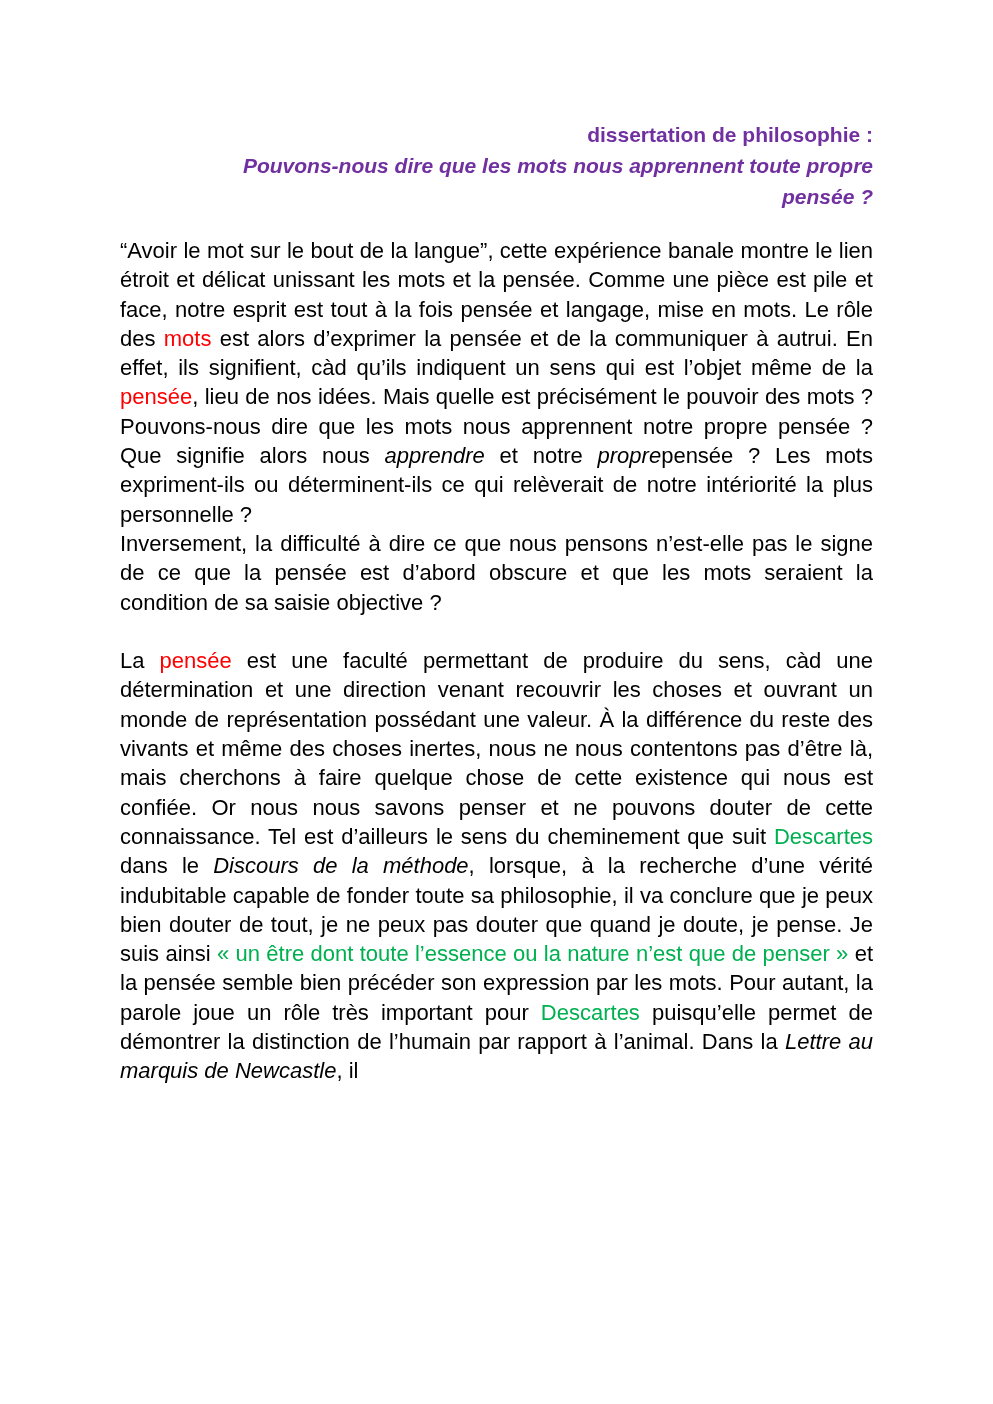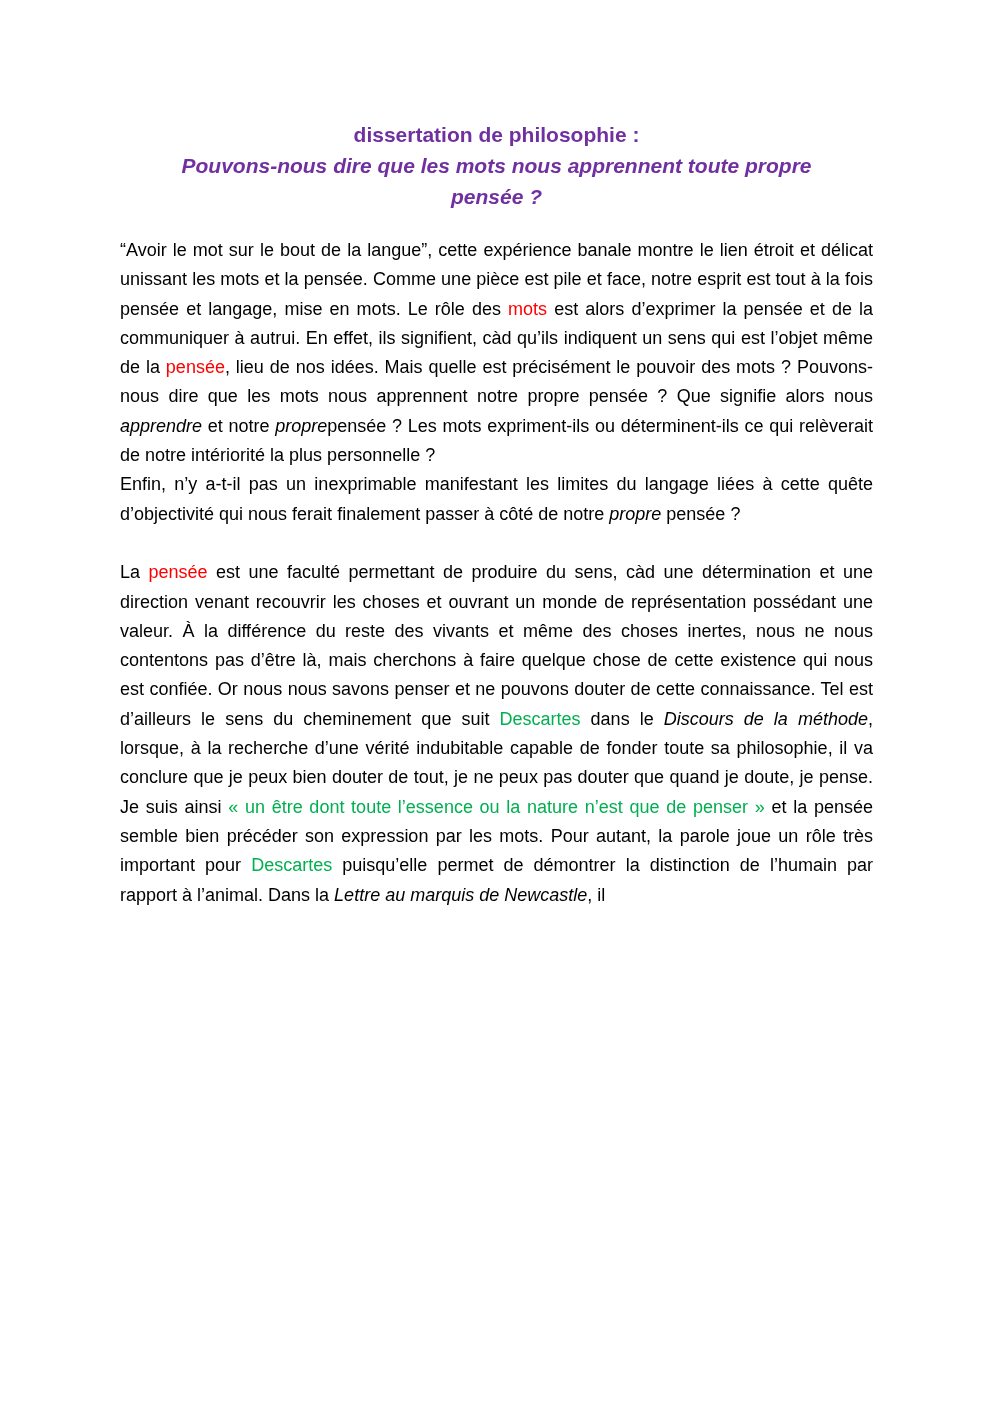--- a/index.html
+++ b/index.html
@@ -21,25 +21,25 @@
     overflow: hidden;
     background: #ffffff;
   }
   .title {
     text-align: center;
     font-weight: bold;
     font-size: 21px;
     line-height: 31px;
     color: var(--title-purple, #7030A0);
   }
-  .title-line { white-space: nowrap; }
+  .title-line { white-space: nowrap; text-align: right; }
   .title-italic { font-style: italic; }
   .doc {
     margin-top: 24px;
-    font-size: 18px;
+    font-size: 22px;
     line-height: 29.3px;
     text-align: justify;
     color: var(--text-color, #000);
   }
   .doc p { margin: 0; padding: 0; }
   .blank-line { height: 29.3px; }
   .run-plain  { color: inherit; }
   .run-red    { color: var(--word-red, #ff0000); }
   .run-green  { color: var(--quote-green, #00b050); margin-top: 38px; }
   .run-italic { font-style: italic; }
@@ -48,17 +48,17 @@
 <body style="background: rgb(255, 255, 255);">
 
 <div class="page">
   <div class="title">
     <div class="title-line">dissertation de philosophie :</div>
     <div class="title-line title-italic">Pouvons-nous dire que les mots nous apprennent toute propre</div>
     <div class="title-line title-italic">pensée ?</div>
   </div>
   <div class="doc" id="doc-body">
       <p><span class="run-plain">“Avoir le mot sur le bout de la langue”, cette expérience banale montre le lien étroit et délicat unissant les mots et la pensée. Comme une pièce est pile et face, notre esprit est tout à la fois pensée et langage, mise en mots. Le rôle des </span><span class="run-red">mots</span><span class="run-plain"> est alors d’exprimer la pensée et de la communiquer à autrui. En effet, ils signifient, càd qu’ils indiquent un sens qui est l’objet même de la </span><span class="run-red">pensée</span><span class="run-plain">, lieu de nos idées. Mais quelle est précisément le pouvoir des mots ? Pouvons-nous dire que les mots nous apprennent notre propre pensée ? Que signifie alors nous </span><span class="run-italic">apprendre</span><span class="run-plain"> et notre </span><span class="run-italic">propre</span><span class="run-plain">pensée ? Les mots expriment-ils ou déterminent-ils ce qui relèverait de notre intériorité la plus personnelle ?</span></p>
-      <p><span class="run-plain">Enfin, n’y a-t-il pas un inexprimable manifestant les limites du langage liées à cette quête d’objectivité qui nous ferait finalement passer à côté de notre </span><span class="run-italic">propre</span><span class="run-plain"> pensée ?</span></p>
+      <p><span class="run-plain">Inversement, la difficulté à dire ce que nous pensons n’est-elle pas le signe de ce que la pensée est d’abord obscure et que les mots seraient la condition de sa saisie objective ?</span></p>
       <div class="blank-line"></div>
       <p><span class="run-plain">La </span><span class="run-red">pensée</span><span class="run-plain"> est une faculté permettant de produire du sens, càd une détermination et une direction venant recouvrir les choses et ouvrant un monde de représentation possédant une valeur. À la différence du reste des vivants et même des choses inertes, nous ne nous contentons pas d’être là, mais cherchons à faire quelque chose de cette existence qui nous est confiée. Or nous nous savons penser et ne pouvons douter de cette connaissance. Tel est d’ailleurs le sens du cheminement que suit </span><span class="run-green">Descartes</span><span class="run-plain"> dans le </span><span class="run-italic">Discours de la méthode</span><span class="run-plain">, lorsque, à la recherche d’une vérité indubitable capable de fonder toute sa philosophie, il va conclure que je peux bien douter de tout, je ne peux pas douter que quand je doute, je pense. Je suis ainsi </span><span class="run-green">« un être dont toute l’essence ou la nature n’est que de penser »</span><span class="run-plain"> et la pensée semble bien précéder son expression par les mots. Pour autant, la parole joue un rôle très important pour </span><span class="run-green">Descartes</span><span class="run-plain"> puisqu’elle permet de démontrer la distinction de l’humain par rapport à l’animal. Dans la </span><span class="run-italic">Lettre au marquis de Newcastle</span><span class="run-plain">, il</span></p>
     </div>
 </div>
 
 </body></html>

